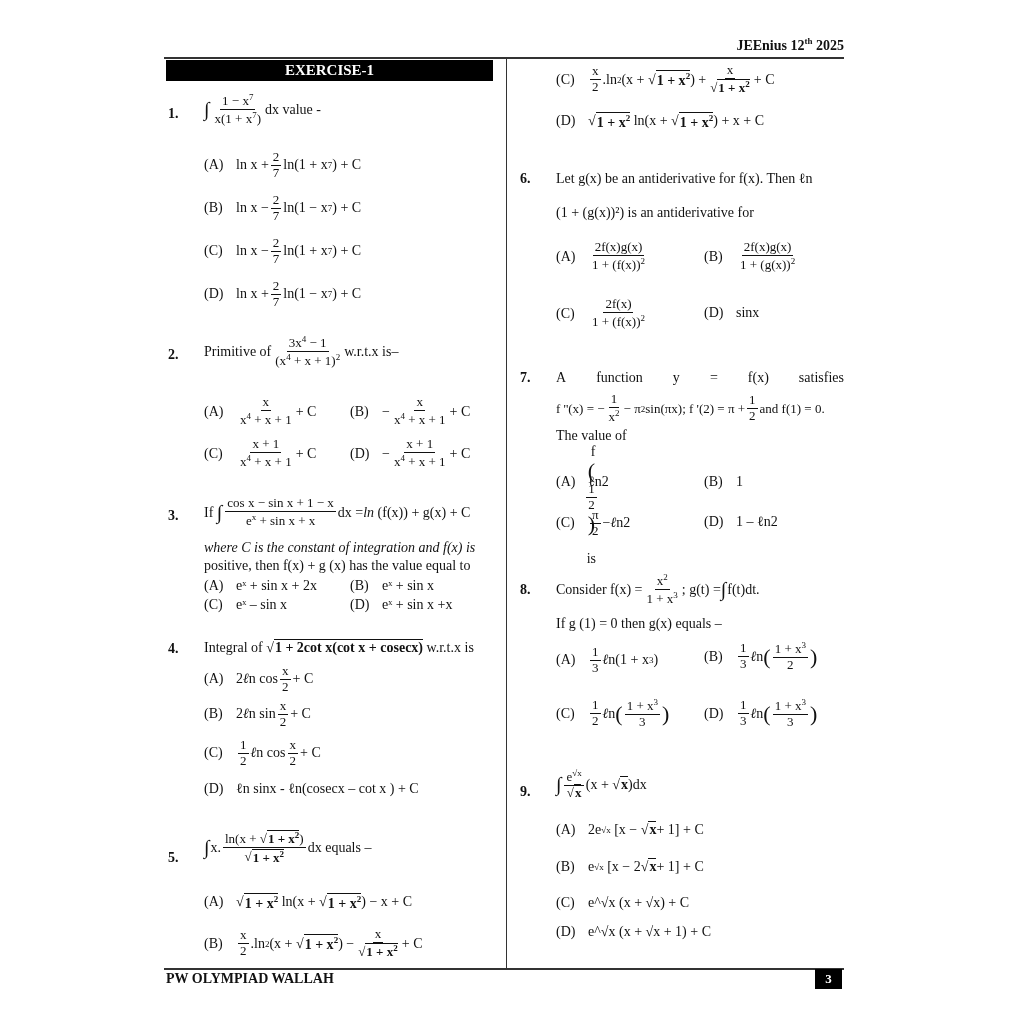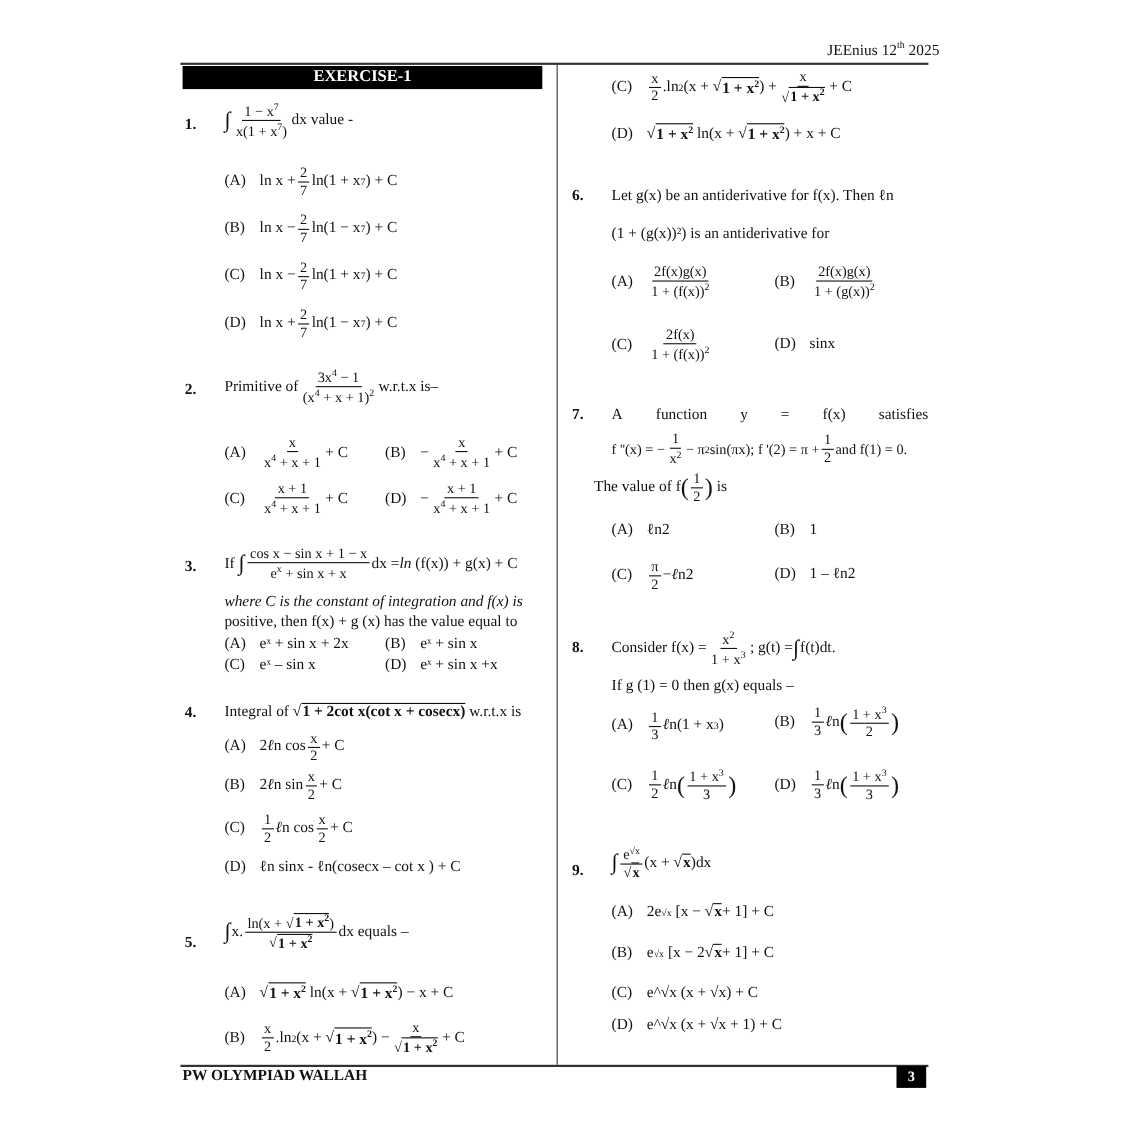--- a/index.html
+++ b/index.html
@@ -1,19 +1,19 @@
 <!DOCTYPE html>
 <html><head>
 <meta charset="utf-8">
 <style>
   html, body { margin:0; padding:0; background:#fff; }
   body { width:1024px; height:1024px; position:relative; overflow:hidden;
          font-family:"Liberation Serif","DejaVu Serif",serif; color:#111; font-size:14px; }
   .abs { position:absolute; }
-  .hdr-title { right:170px; top:36px; font-weight:normal; font-size:14px;margin-left:37px; }
+  .hdr-title { right:180px; top:36px; font-weight:bold; font-size:14px;margin-left:37px; }
   .hdr-title sup { font-size:9px; }
   .rule-top { left:164px; top:57px; width:680px; height:2px; background:#333; }
   .rule-bot { left:164px; top:968px; width:680px; height:2px; background:#333; }
   .col-div { left:506px; top:59px; width:1px; height:909px; background:#333; }
   .exercise { left:166px; top:60px; width:327px; height:21px; background:#000; color:#fff;
               text-align:center; font-weight:bold; font-size:15px; line-height:21px; }
   .footer-left { left:166px; top:971px; font-weight:bold; font-size:14px; }
   .page-num { left:815px; top:969px; width:27px; height:20px; background:#000; color:#fff;
               font-weight:bold; text-align:center; line-height:20px; font-size:13px; }
 
@@ -227,21 +227,21 @@
   </div>
   <div class="line" style="left:556px;top:392px;font-size:13px;">
     f ''(x) = − <span class="frac">
         <span class="n">1</span>
         <span class="d">x<sup>2</sup></span>
       </span> − π<sup>2</sup> sin(πx); f '(2) = π + <span class="frac">
         <span class="n">1</span>
         <span class="d">2</span>
       </span> and f(1) = 0.
   </div>
-  <div class="line" style="left:540px;top:428px;">
+  <div class="line" style="left:556px;top:428px;flex-direction:column;">
     <span>The value of</span>&nbsp;f<span class="big">(</span><span class="frac">
         <span class="n">1</span>
         <span class="d">2</span>
       </span><span class="big">)</span>&nbsp;<span>is</span>
   </div>
   <div class="line" style="left:556px;top:474px;">
       <span class="opt-lab">(A)</span>
       <span>ℓn2</span>
     </div>
   <div class="line" style="left:704px;top:474px;">

